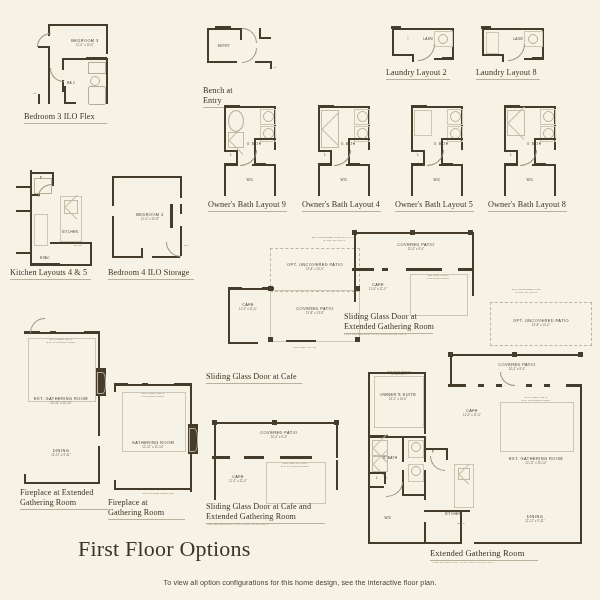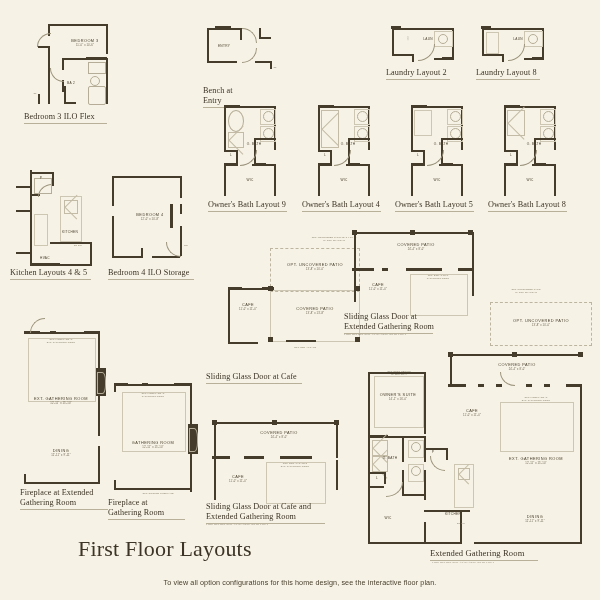--- a/index.html
+++ b/index.html
@@ -602,16 +602,16 @@
 
     <div class="rm" style="left:150px;top:154px;width:62px;">
       <span>DINING</span>
       <span class="d">12'-11" x 9'-11"</span>
     </div>
 
     <div class="cap u" style="left:76px;top:188px;width:126px;font-size:8.6px;">Extended Gathering Room</div>
     <div class="disc" style="left:78px;top:200px;">THIS OPTION NOT AVAILABLE WITH LOFT</div>
   </div>
 
-  <div id="title">First Floor Layouts</div>
+  <div id="title">First Floor Options</div>
   <div id="footer">To view all option configurations for this home design, see the interactive floor plan.</div>
 
 </div>
 
 </body></html>

